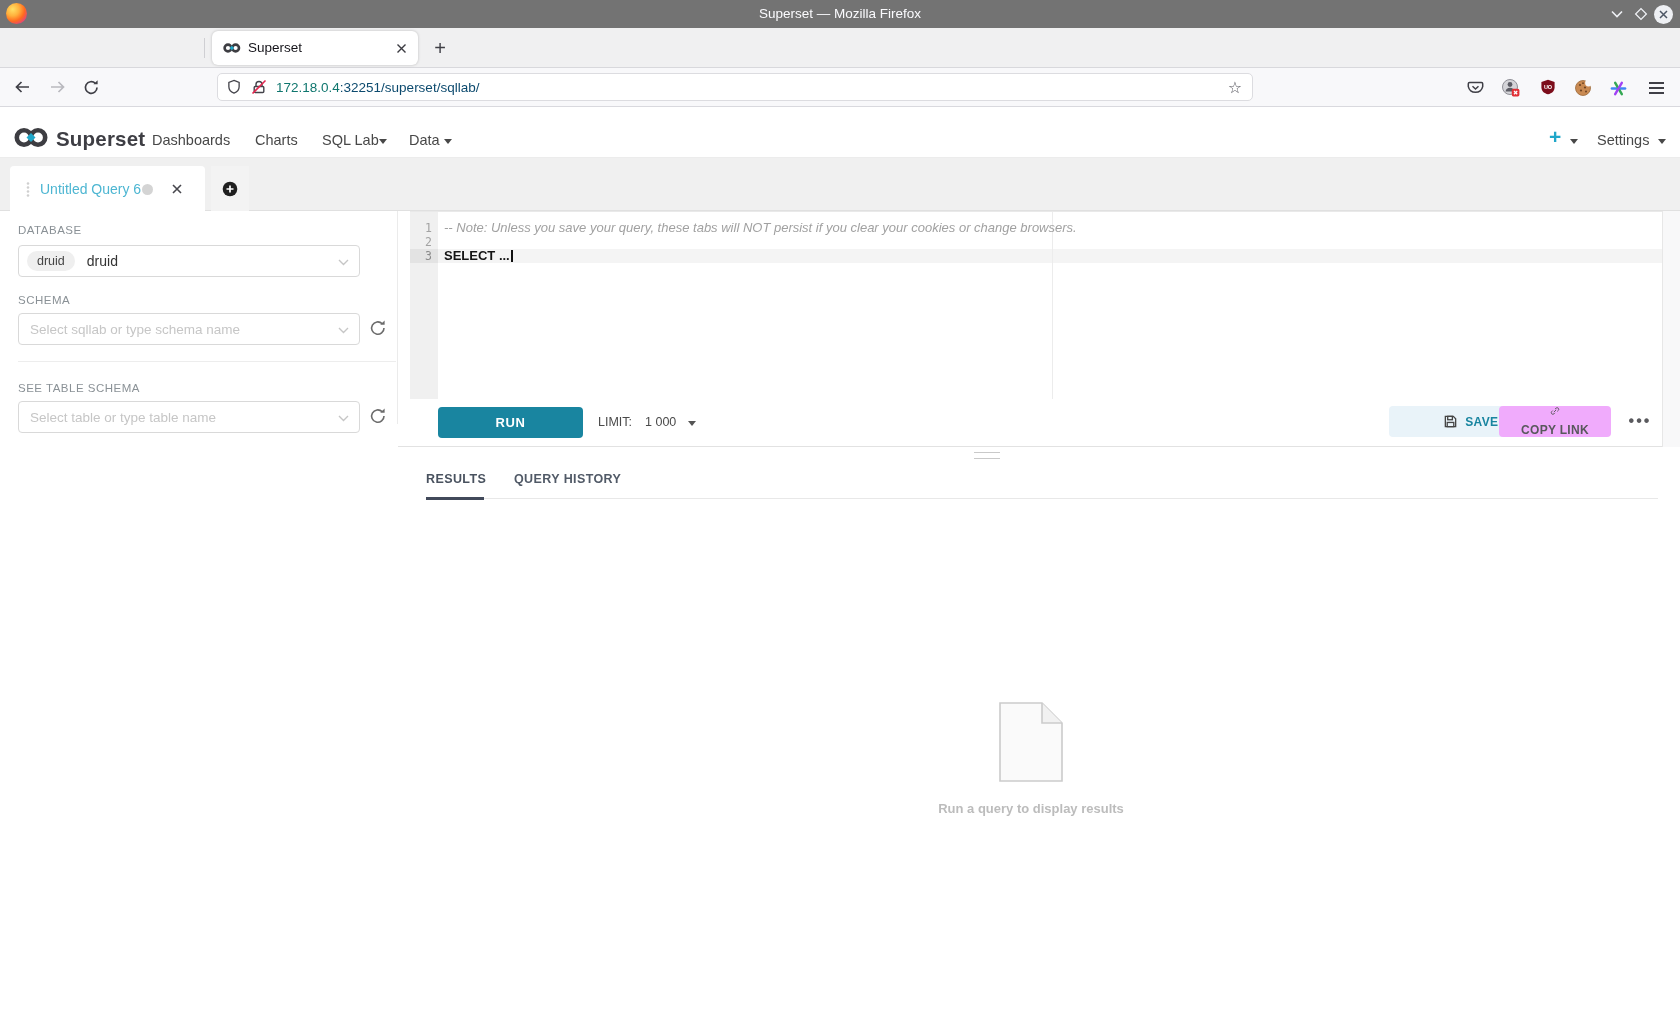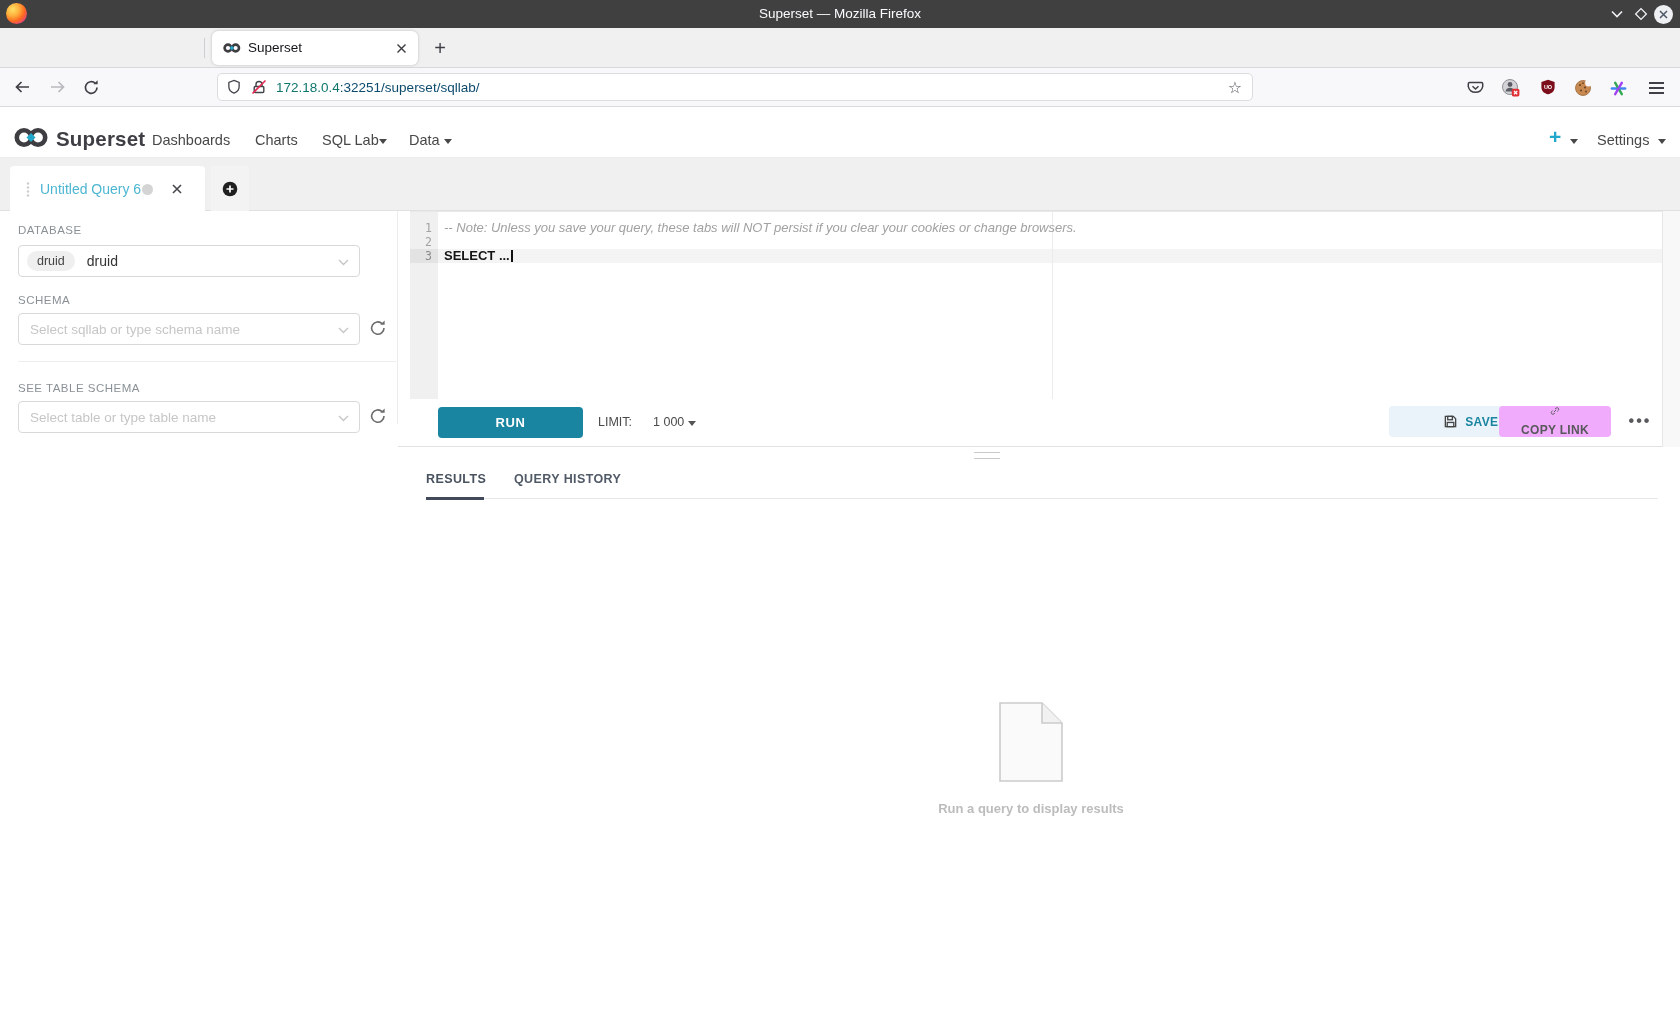--- a/index.html
+++ b/index.html
@@ -3,21 +3,21 @@
 <meta charset="utf-8">
 <style>
   html,body{margin:0;padding:0;}
   body{width:1680px;height:1012px;position:relative;background:#fff;
        font-family:"Liberation Sans","DejaVu Sans",sans-serif;overflow:hidden;
        -webkit-font-smoothing:antialiased;}
   .abs{position:absolute;}
   .flex{display:flex;align-items:center;}
 
   
-  .titlebar{left:0;top:0;width:1680px;height:28px;background:#404040;}
+  .titlebar{left:0;top:0;width:1680px;height:28px;background:#737373;}
   .ff-logo{left:6px;top:3px;width:21px;height:21px;border-radius:50%;
     background:radial-gradient(circle at 32% 30%, #ffe066 0%, #ffb13d 32%, #ff6a1f 58%, #e1447c 80%, #9059ff 100%);}
   .win-title{left:0;top:6px;width:1680px;text-align:center;color:#fbfbfe;font-size:13.5px;}
   .winbtn{top:4px;width:22px;height:20px;display:flex;align-items:center;justify-content:center;}
   .win-close-bg{width:19px;height:19px;border-radius:50%;background:#eef0f4;display:flex;align-items:center;justify-content:center;}
 
   .tabstrip{left:0;top:28px;width:1680px;height:40px;background:#f0f0f1;border-bottom:1px solid #d8d8dc;box-sizing:border-box;}
   .btab-inactive{left:0;top:28px;width:205px;height:39px;}
   .btab-active{left:212px;top:31px;width:206px;height:34px;background:#fff;border-radius:6px;
     box-shadow:0 0 3px rgba(0,0,0,.22);}
@@ -306,21 +306,21 @@
 <div class="abs gut-num" style="left:410px;top:249px;color:#8a8a8a;">3</div>
 <div class="abs print-margin"></div>
 <div class="abs codeline comment" style="left:444px;top:221px;">-- Note: Unless you save your query, these tabs will NOT persist if you clear your cookies or change browsers.</div>
 <div class="abs codeline" style="left:444px;top:249px;"><span class="sqlkw">SELECT ...</span><span class="cursor"></span></div>
 <div class="abs right-border"></div>
 <div class="abs right-strip"></div>
 
 <div class="abs runbar-border"></div>
 <div class="abs run-btn">RUN</div>
 <div class="abs limit" style="left:598px;top:415px;">LIMIT:</div>
-<div class="abs limit" style="left:645px;top:415px;margin-left:8px;">1 000</div>
+<div class="abs limit" style="left:645px;top:415px;">1 000</div>
 <div class="abs tri-down" style="left:688px;top:421px;"></div>
 
 <div class="abs saveas-btn">
   <svg width="15" height="15" viewBox="0 0 16 16">
     <path d="M2.5 2.5 h8.5 l2.5 2.5 v8.5 h-11 z" fill="none" stroke="#454545" stroke-width="1.4"></path>
     <rect x="5" y="2.5" width="5" height="3.6" fill="none" stroke="#454545" stroke-width="1.4"></rect>
     <rect x="4.5" y="9" width="7" height="4.5" fill="none" stroke="#454545" stroke-width="1.4"></rect>
     </svg>
   <span class="saveas-txt">SAVE AS</span>
 </div>

